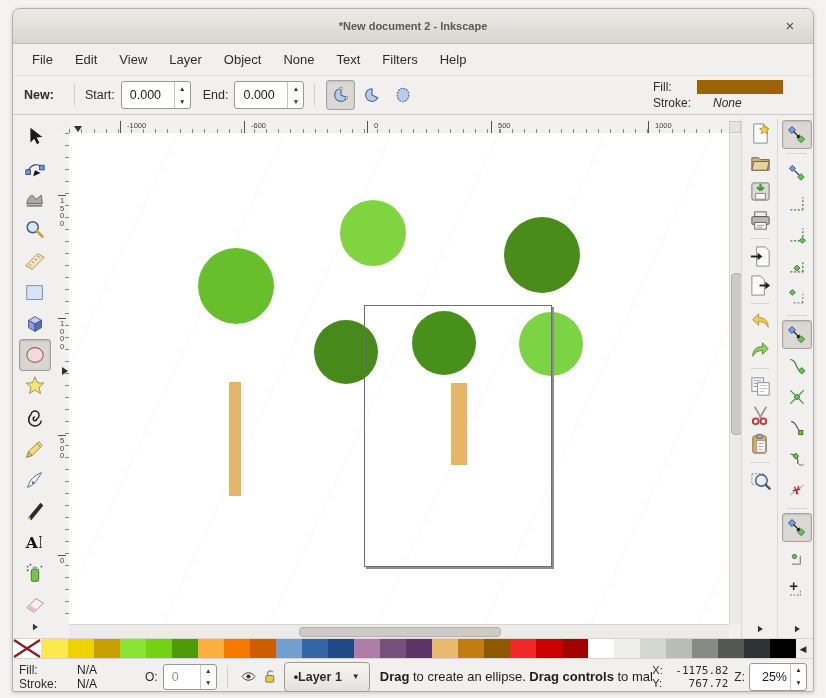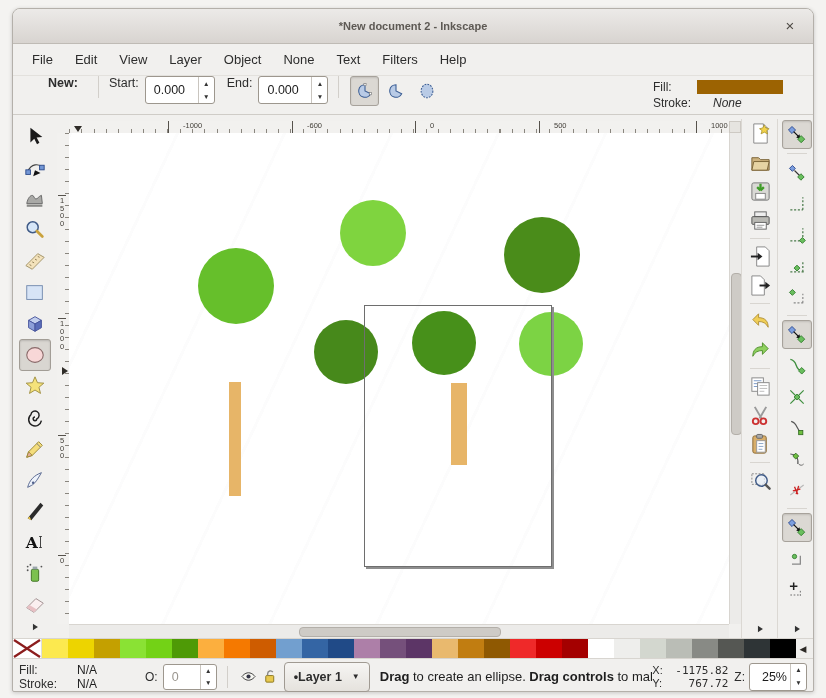--- a/index.html
+++ b/index.html
@@ -10,21 +10,21 @@
   .titlebar{position:relative;height:34px;border-radius:7px 7px 0 0;
             background:linear-gradient(#eceae8,#d8d4d0);border-bottom:1px solid #bfbbb5;
             display:flex;align-items:center;justify-content:center;}
   .titlebar .title{font-size:11px;font-weight:bold;color:#5d5954;}
   .titlebar .close{position:absolute;right:14px;top:8px;width:18px;height:18px;line-height:18px;
             text-align:center;font-size:15px;color:#4e4a45;cursor:default;}
   
   .menubar{height:31px;display:flex;align-items:center;padding-left:8px;border-bottom:1px solid #e3e1dd;}
   .menubar .mitem{padding:0 11px;font-size:13px;color:#2d2d2d;height:100%;display:flex;align-items:center;}
   
-  .toolbar{position:relative;height:38px;border-bottom:1px solid #cfccc7;display:flex;padding-left:35px;font-size:12.5px;color:#2d2d2d;}
+  .toolbar{position:relative;height:38px;border-bottom:1px solid #cfccc7;display:flex;align-items:center;padding-left:11px;font-size:12.5px;color:#2d2d2d;}
   .toolbar .lbl{margin-right:6px;}
   .toolbar .boldlbl{font-weight:bold;margin-right:10px;}
   .vsep{width:1px;height:22px;background:#d2cfca;margin:0 10px;}
   .spin{display:flex;align-items:stretch;height:26px;background:#fff;border:1px solid #9d978e;border-radius:3px;overflow:hidden;}
   .spin .val{width:44px;display:flex;align-items:center;padding-left:8px;font-size:12.5px;color:#1c1c1c;}
   .spin .arrows{width:15px;border-left:1px solid #c9c5bf;display:flex;flex-direction:column;}
   .spin .arrows div{flex:1;font-size:6.5px;line-height:6px;display:flex;align-items:center;justify-content:center;color:#333;}
   .segbtn{width:27px;height:28px;margin:0 1px;border:1px solid transparent;border-radius:3px;display:flex;align-items:center;justify-content:center;}
   .segbtn svg{width:18px;height:18px;}
   .segbtn.pressed{background:#dbd8d3;border-color:#a7a29b;box-shadow:inset 0 1px 2px rgba(0,0,0,.12);}
@@ -38,21 +38,21 @@
   .toolbox{position:absolute;left:0;top:6px;width:44px;height:515px;display:flex;flex-direction:column;align-items:center;}
   .toolbtn{width:30px;height:30px;display:flex;align-items:center;justify-content:center;border:1px solid transparent;border-radius:3px;}
   .toolbtn svg{width:22px;height:22px;}
   .toolbtn.selected{background:#d9d6d1;border-color:#a29d96;box-shadow:inset 0 1px 2px rgba(0,0,0,.15);}
   .expander{width:20px;height:14px;display:flex;align-items:center;justify-content:center;margin-top:auto;margin-bottom:2px;}
   .expander svg{width:10px;height:10px;}
   
   .hruler{position:absolute;left:56px;top:6px;width:660px;height:12px;background:#f2f1ef;border-bottom:1px solid #b9b5af;
           background-image:repeating-linear-gradient(to right,#8a867f 0 1px,transparent 1px 12.3px);
           background-size:100% 4px;background-position:0 100%;background-repeat:no-repeat;}
-  .hruler .rlabel{position:absolute;top:0;height:12px;border-left:1px solid #56524c;padding-left:14px;font-size:7.5px;line-height:9px;color:#44403a;margin-left:48px;}
+  .hruler .rlabel{position:absolute;top:0;height:12px;border-left:1px solid #56524c;padding-left:6px;font-size:7.5px;line-height:9px;color:#44403a;}
   .hmarker{position:absolute;top:5px;width:0;height:0;border-left:4px solid transparent;border-right:4px solid transparent;border-top:6px solid #2f2c28;}
   .vruler{position:absolute;left:44px;top:18px;width:12px;height:491px;background:#f2f1ef;border-right:1px solid #b9b5af;
           background-image:repeating-linear-gradient(to bottom,#8a867f 0 1px,transparent 1px 12px);
           background-size:4px 100%;background-position:100% 0;background-repeat:no-repeat;}
   .vruler .rlabel{position:absolute;left:1px;border-top:1px solid #56524c;padding-top:1px;width:8px;font-size:7.5px;line-height:7.5px;color:#44403a;text-align:center;}
   .vmarker{position:absolute;left:5px;width:0;height:0;border-top:4px solid transparent;border-bottom:4px solid transparent;border-left:6px solid #2f2c28;}
   
   .canvas{position:absolute;left:56px;top:18px;width:660px;height:491px;background:#ffffff;overflow:hidden;}
   .canvas::after{content:"";position:absolute;inset:0;pointer-events:none;
      background:repeating-linear-gradient(115deg,rgba(60,60,80,.015) 0 3px,transparent 3px 97px);}

